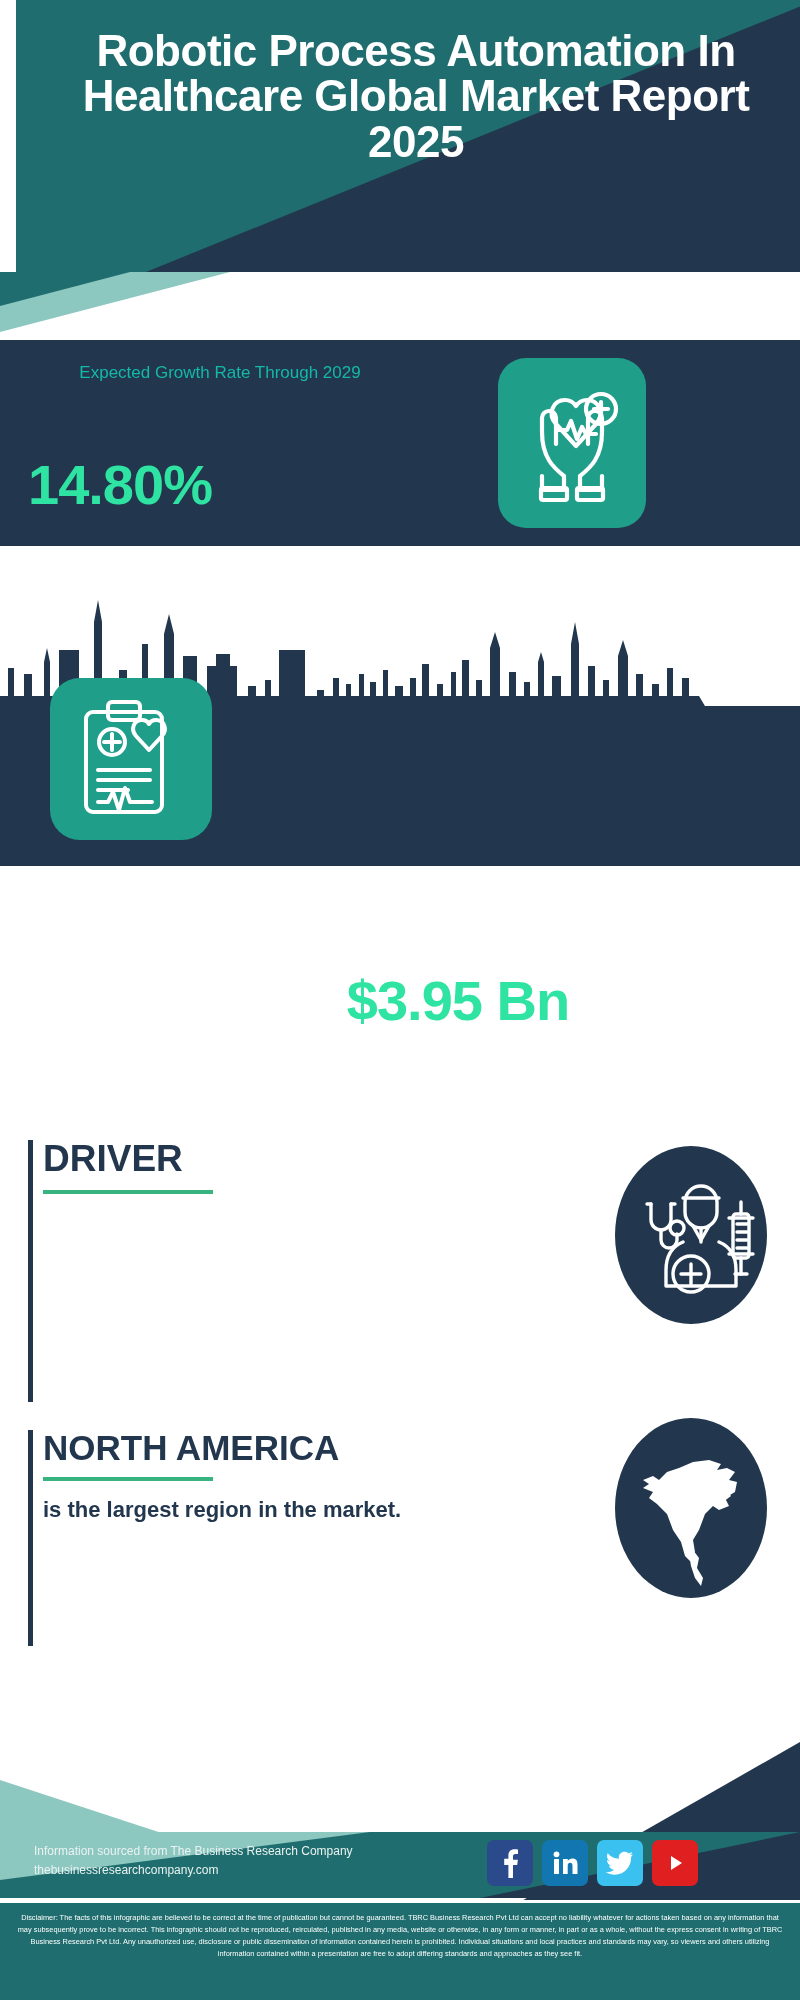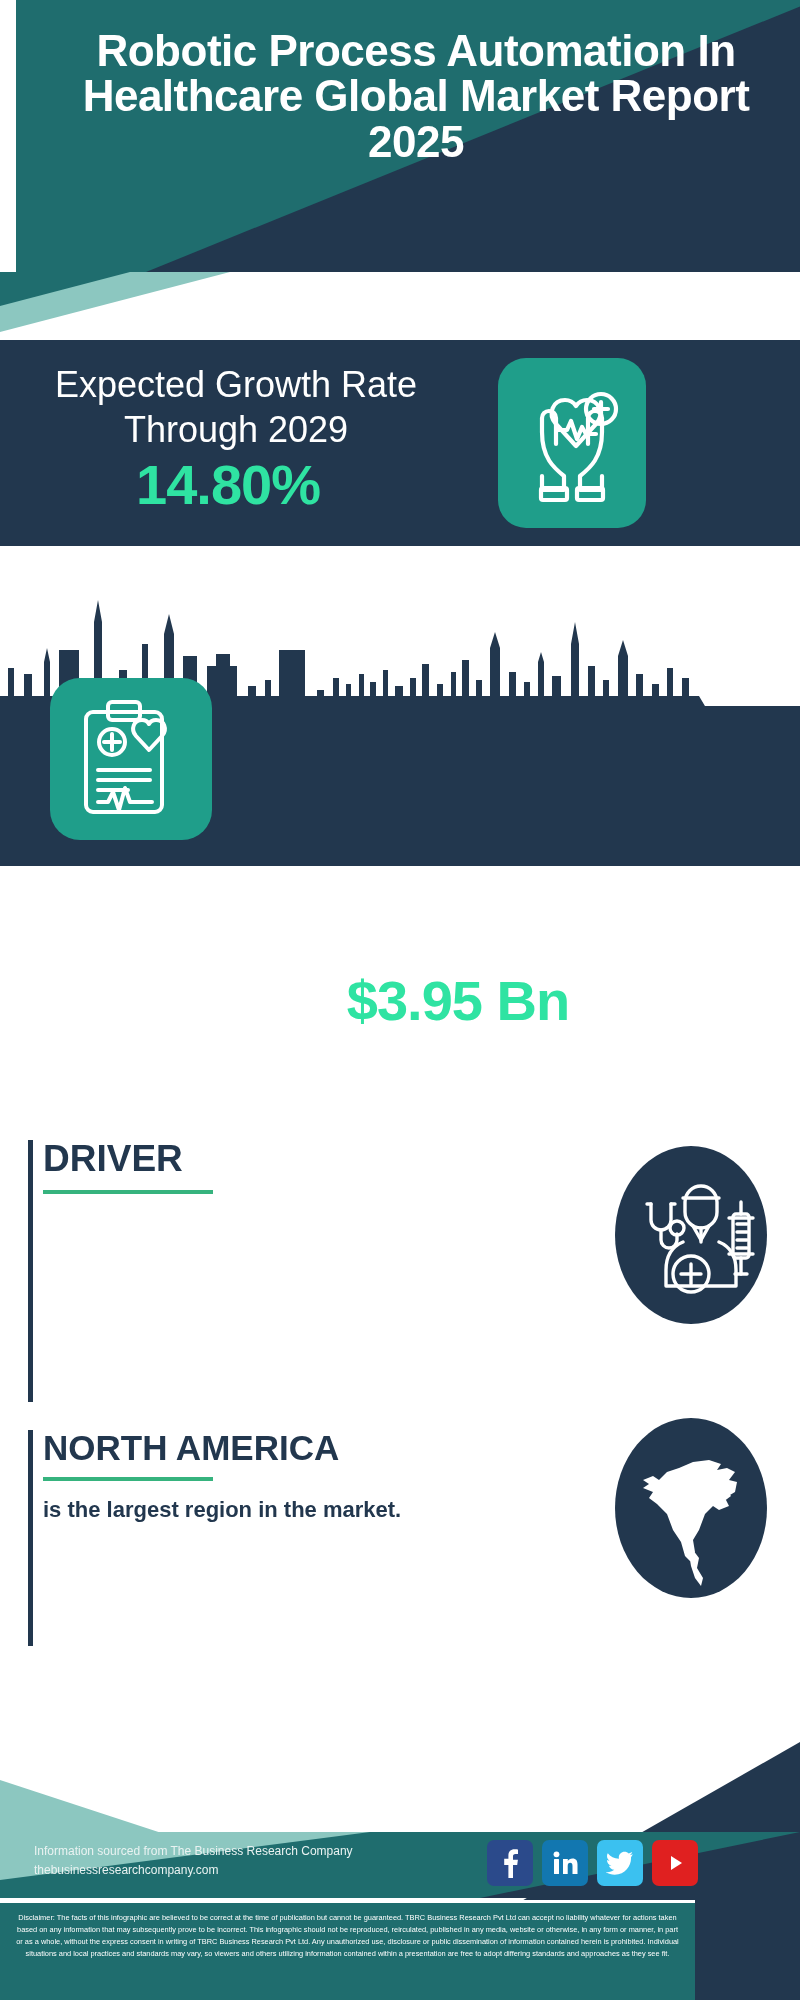--- a/index.html
+++ b/index.html
@@ -56,32 +56,31 @@
 
   
   .growth {
     position: absolute;
     left: 0; top: 340px;
     width: 800px; height: 206px;
     background: #22374e;
   }
   .growth-text {
     position: absolute;
-    left: 36px; top: 22px;
+    left: 20px; top: 22px;
     width: 400px;
     text-align: center;
-    color: #ffffff;
-    font-size: 36px;
+    color: #14b8a6;
+    font-size: 17px;
     line-height: 1.26;
   }
   .growth-value {
     position: absolute;
     left: 28px; top: 112px;
     width: 400px;
-    text-align: center;
     color: #2fe3a2;
     font-size: 56px;
     font-weight: bold;
     letter-spacing: -1px;
   }
   .icon-tile {
     position: absolute;
     background: #1f9e8a;
     border-radius: 28px;
   }
@@ -224,21 +223,21 @@
     color: #ffffff;
   }
   .s-fb { background: #2b4a8b; }
   .s-li { background: #1277b0; }
   .s-tw { background: #3bc1f0; }
   .s-yt { background: #e02020; }
 
   .disclaimer {
     position: absolute;
     left: 0; top: 1900px;
-    width: 695px; height: 100px;
+    width: 800px; height: 100px;
     background: #1f6d6e;
     border-top: 3px solid #ffffff;
     color: #ffffff;
     font-size: 7.4px;
     line-height: 1.62;
     text-align: center;
     padding: 9px 14px 0 14px;
     z-index: 8;
   }
 </style>

